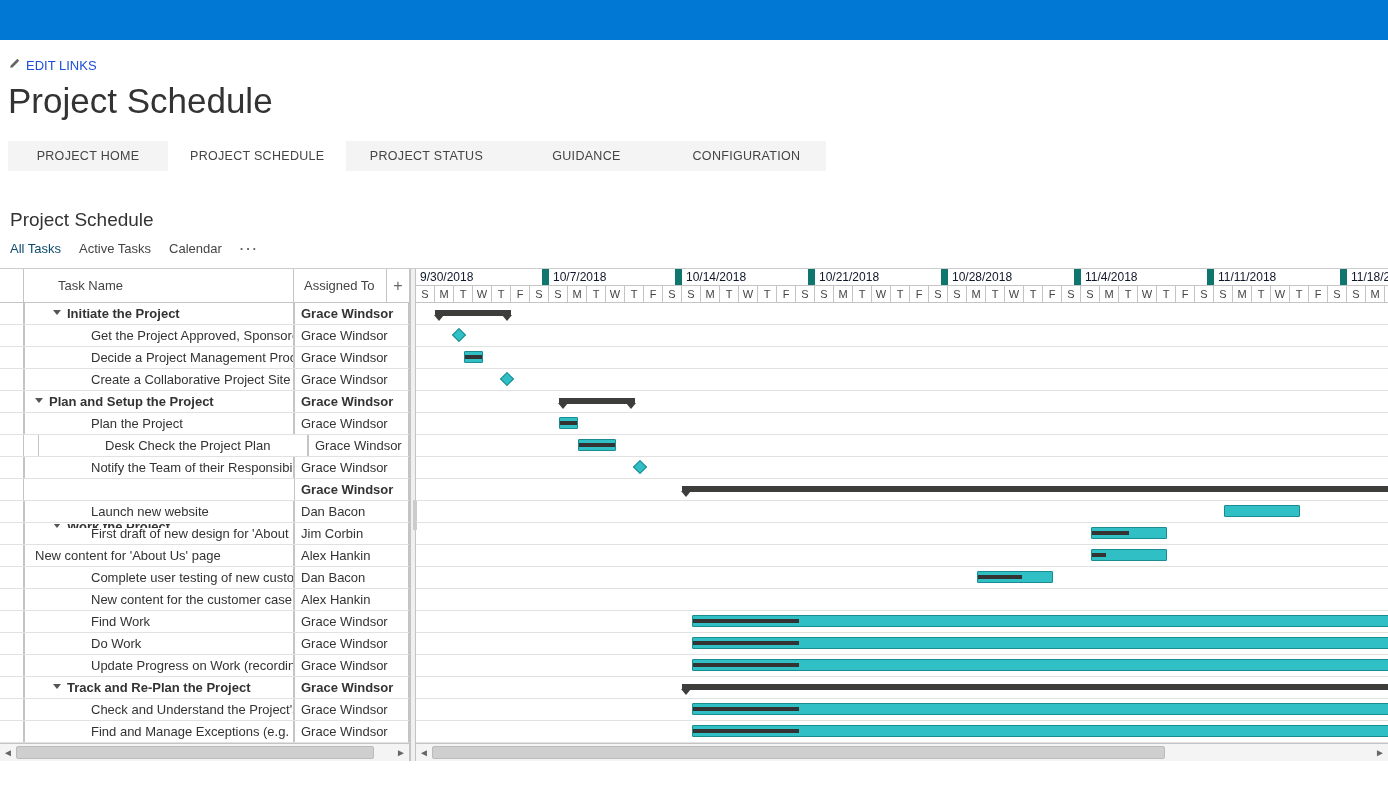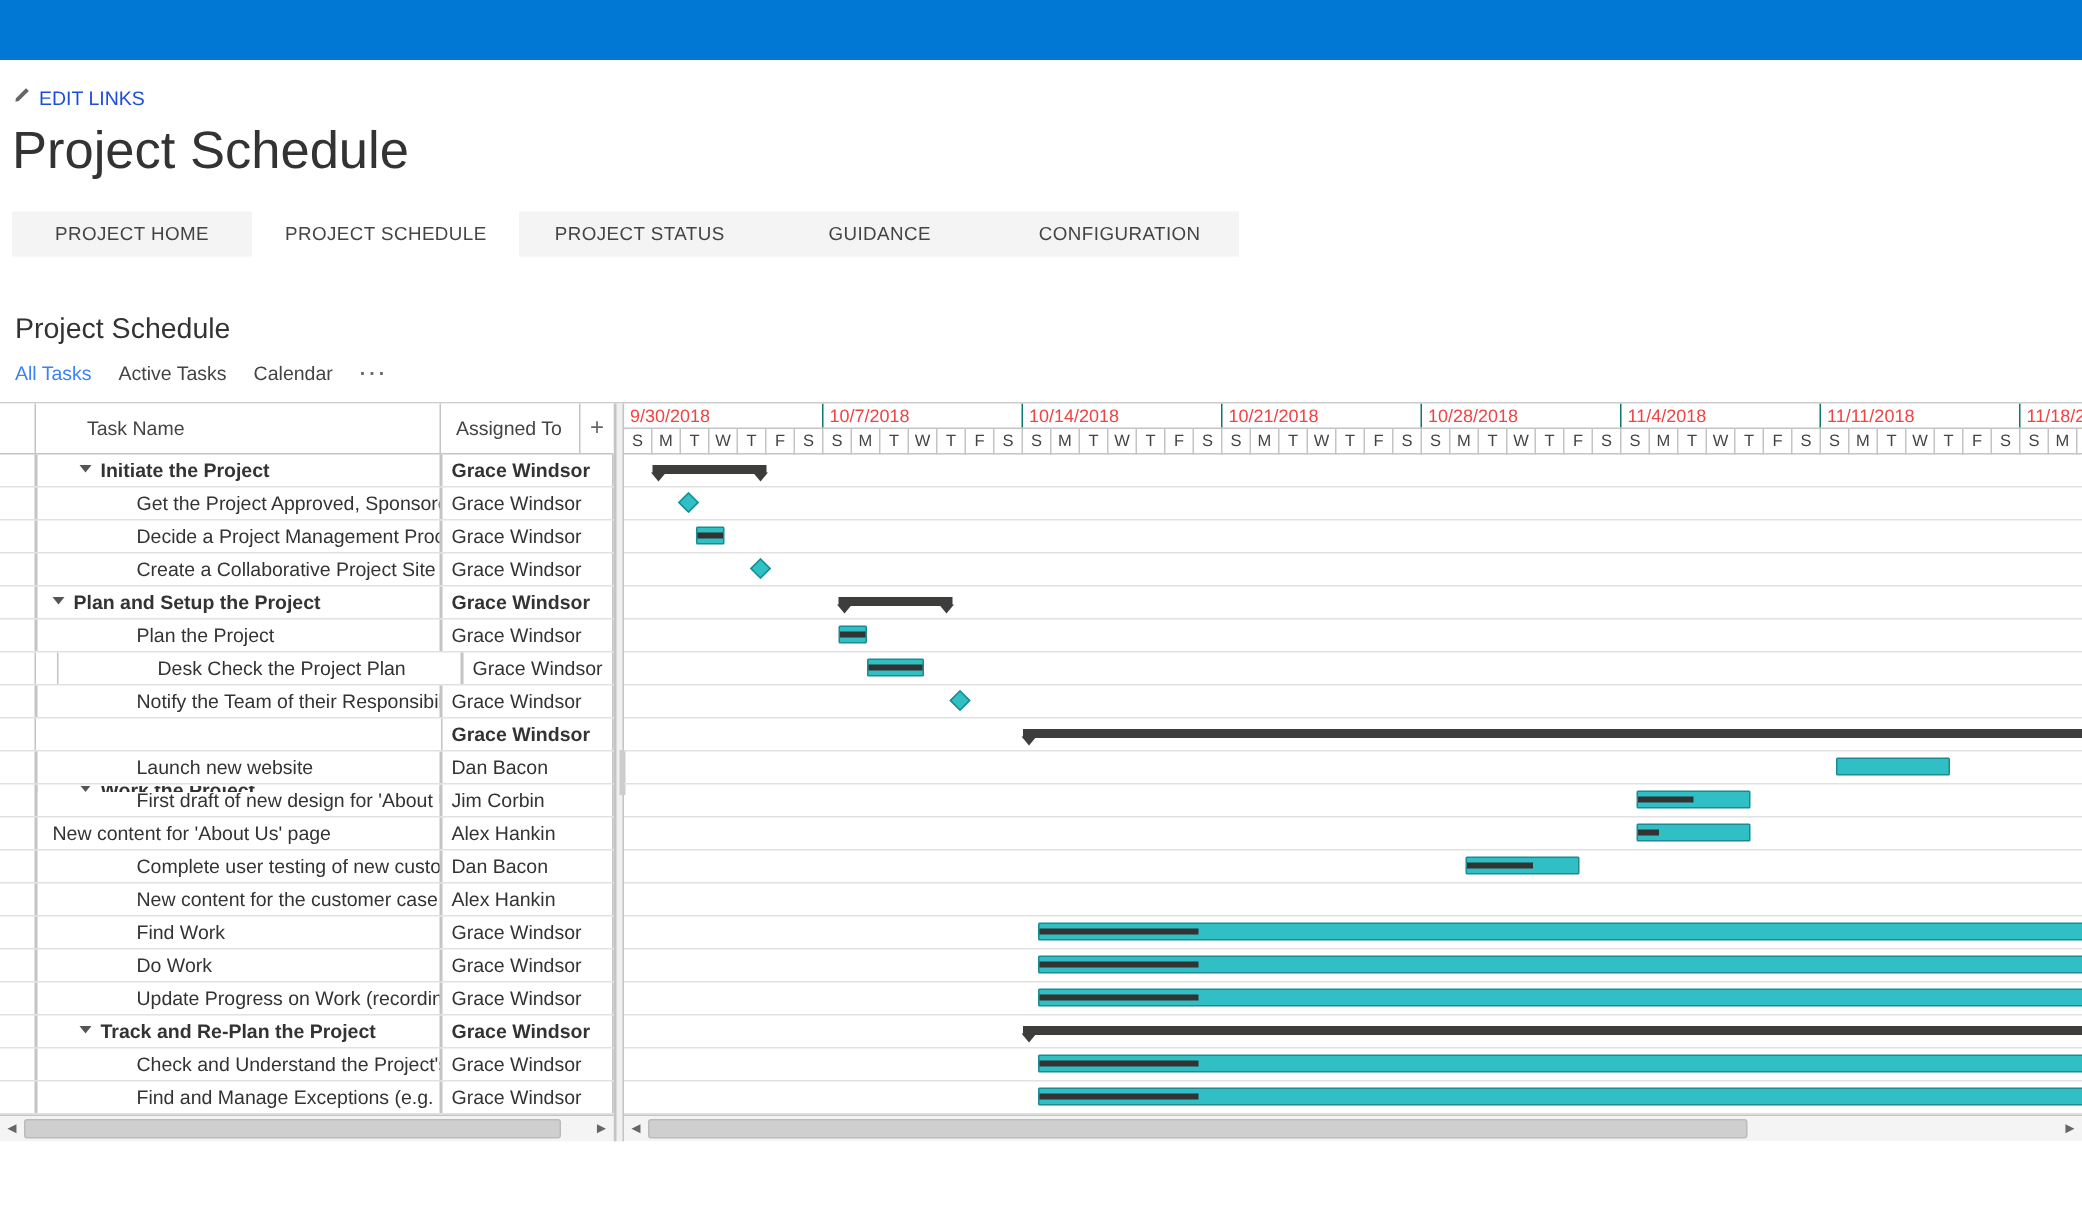--- a/index.html
+++ b/index.html
@@ -8,21 +8,21 @@
 .header-region { padding:18px 8px 0 8px; }
 .edit-links { font-size:13px; color:#1d4ed8; display:flex; align-items:center; gap:6px; cursor:pointer; }
 .pencil-icon svg { width:12px; height:12px; }
 .page-title { font-size:35px; font-weight:300; color:#333; margin-top:8px; }
 .nav-tabs { display:flex; gap:0; margin-top:20px; }
 .nav-tab { padding:8px 22px; font-size:12.5px; color:#444; background:#f4f4f4; border:none; cursor:pointer; text-align:center; min-width:160px; letter-spacing:.3px; }
 .nav-tab.active { background:#fff; }
 .section-title { font-size:19px; font-weight:400; color:#333; margin:38px 0 10px 10px; }
 .view-tabs { display:flex; gap:18px; margin:0 0 12px 10px; align-items:center; }
 .view-tab { font-size:13px; color:#444; cursor:pointer; }
-.view-tab.active { color:#3b82f6; }
+.view-tab.active { color:#0c4a6e; }
 .ellipsis { font-weight:bold; letter-spacing:2px; cursor:pointer; color:#666; }
 .gantt-wrap { display:flex; border-top:1px solid #ccc; }
 .grid-pane { width:410px; flex:0 0 410px; border-right:1px solid #c4c4c4; position:relative; }
 .grid-header { display:flex; height:34px; border-bottom:1px solid #c4c4c4; background:#fff; }
 .gh-cell { border-right:1px solid #c4c4c4; padding:8px 10px; font-size:13px; color:#444; display:flex; align-items:center; }
 .gh-taskname { width:270px; flex:0 0 270px; padding-left:34px;}
 .gh-assigned { flex:1; }
 .gh-add { width:22px; flex:0 0 22px; justify-content:center; cursor:pointer; font-size:16px; color:#666; border-right:none;}
 .grid-body { }
 .grid-row { display:flex; height:22px; border-bottom:1px solid #e1e1e1; }
@@ -30,21 +30,21 @@
 .gc-num { width:24px; flex:0 0 24px; }
 .gc-task { width:270px; flex:0 0 270px; border-left:1px solid #c4c4c4; }
 .gc-assigned { flex:1; padding-left:6px; border-left:1px solid #c4c4c4;}
 .bold { font-weight:600; }
 .caret { display:inline-block; width:0; height:0; border-left:4px solid transparent; border-right:4px solid transparent; border-top:5px solid #555; margin-right:6px; position:relative; top:-1px;}
 .splitter { width:6px; background:#f0f0f0; border-left:1px solid #c4c4c4; border-right:1px solid #c4c4c4; cursor:col-resize; position:relative;}
 .splitter::after { content:""; position:absolute; left:2px; top:50%; width:2px; height:30px; background:#ccc; box-shadow:2px 0 0 #ccc; transform:translateY(-50%);}
 .chart-pane { flex:1; overflow:hidden; position:relative; }
 .chart-header { height:34px; border-bottom:1px solid #c4c4c4; position:relative; }
 .week-row { height:17px; display:flex; border-bottom:1px solid #c4c4c4;}
-.week-cell { border-right:1px solid #0f766e; font-size:12px; padding-left:4px; display:flex; align-items:center; color:#ef4444; flex:0 0 auto;}
+.week-cell { border-right:7px solid #0f766e; font-size:12px; padding-left:4px; display:flex; align-items:center; color:#0f172a; flex:0 0 auto;}
 .day-row { height:17px; display:flex; }
 .day-cell { width:19px; flex:0 0 19px; border-right:1px solid #c4c4c4; text-align:center; font-size:11px; color:#444; line-height:17px;}
 .chart-body { position:relative; }
 .chart-row { height:22px; border-bottom:1px solid #e1e1e1; position:relative; }
 .summary-bar { position:absolute; height:6px; background:#3d3d3c; top:7px;}
 .summary-bar::before, .summary-bar::after { content:""; position:absolute; width:0; height:0; border-left:5px solid transparent; border-right:5px solid transparent; border-top:6px solid #3d3d3c; top:5px;}
 .summary-bar::before { left:-1px; }
 .summary-bar::after { right:-1px; }
 .task-bar { position:absolute; height:12px; top:4px; background:#2fbfc4; border:1px solid #1a8b90; border-radius:1px;}
 .task-bar .progress { position:absolute; left:0; top:3px; height:4px; background:#333; }

